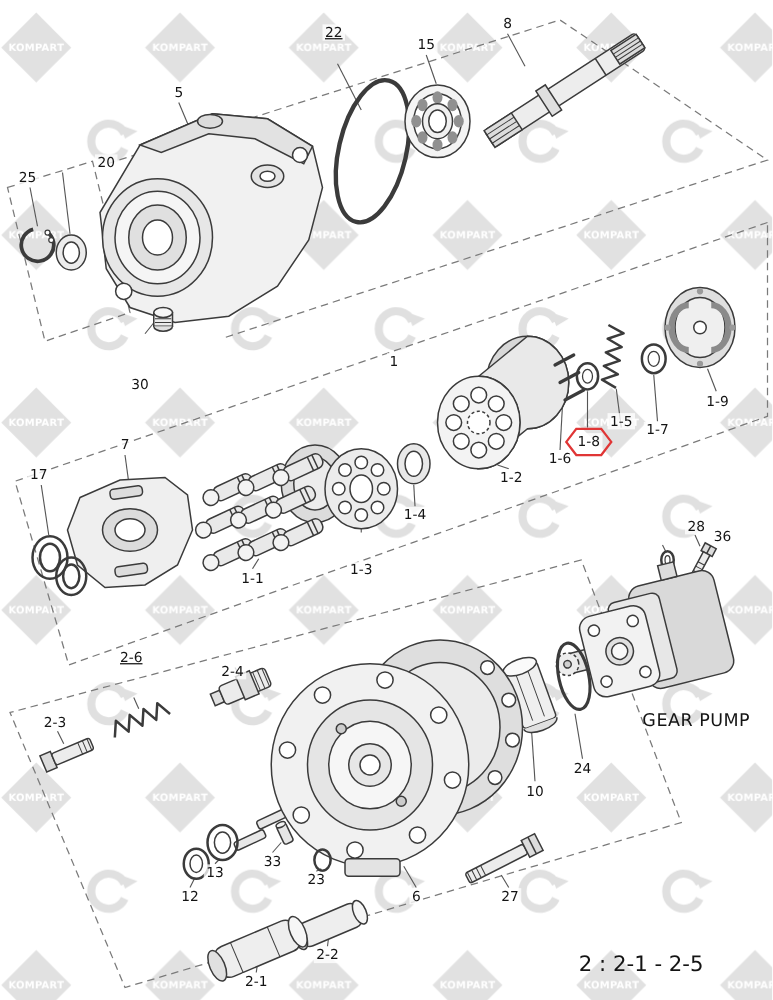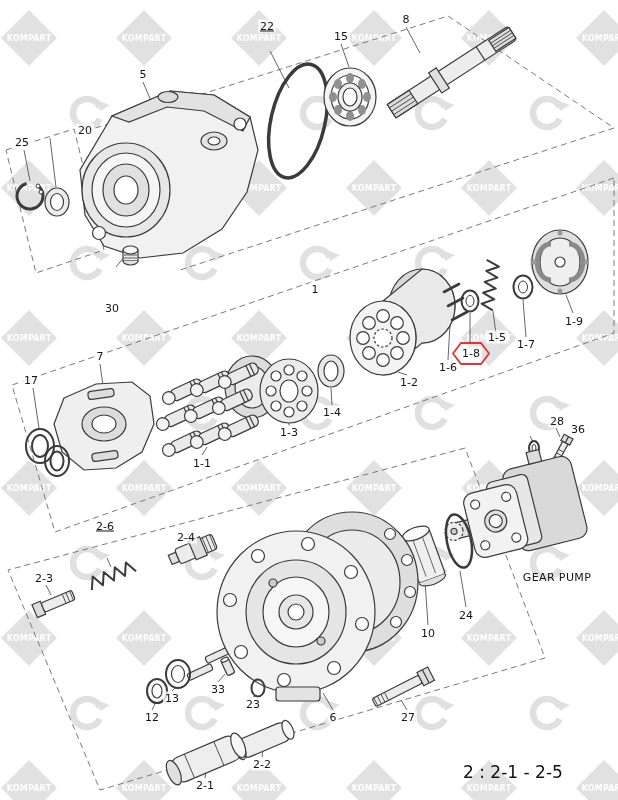--- a/index.html
+++ b/index.html
@@ -2,21 +2,21 @@
 <html><head>
 <meta charset="utf-8">
 <style>
   html,body{margin:0;padding:0;background:#fff}
   .stage{position:relative;width:618px;height:800px;background:#ffffff;overflow:hidden;
          font-family:"DejaVu Sans","Liberation Sans",sans-serif}
   .canvas{position:absolute;left:0;top:0}
   #labels-layer{position:absolute;left:0;top:0;width:618px;height:800px}
   .part-label{position:absolute;transform:translate(-50%,-50%);font-size:11px;line-height:1;
               color:#141414;background:rgba(255,255,255,.78);padding:1px 2px;white-space:nowrap;cursor:pointer}
-  .part-label.caption{background:transparent;letter-spacing:.4px;cursor:default;font-size:11px}
+  .part-label.caption{background:transparent;letter-spacing:.4px;cursor:default;font-size:14px}
   .hexwrap{position:absolute;left:50%;top:50%;transform:translate(-50%,-50%);width:40px;height:25px;
            overflow:visible;pointer-events:none}
   .footer-note{position:absolute;left:463px;top:762px;font-size:17px;color:#141414}
   .wm-text{font-family:"DejaVu Sans",sans-serif;font-size:8px;font-weight:bold;fill:#ffffff;
            text-anchor:middle;letter-spacing:.2px}
 </style>
 </head>
 <body>
 
 <div class="stage">
@@ -429,21 +429,21 @@
       <div class="part-label" style="left: 50px; top: 130px; margin-left: 35px;">20</div>
       <div class="part-label" style="left: 143px; top: 74px;">5</div>
       <div class="part-label" style="left: 267px; top: 26px; text-decoration: underline;">22</div>
       <div class="part-label" style="left: 341px; top: 36px;">15</div>
       <div class="part-label" style="left: 406px; top: 19px;">8</div>
       <div class="part-label" style="left: 112px; top: 271px; margin-top: 37px;">30</div>
       <div class="part-label" style="left: 315px; top: 289px;">1</div>
       <div class="part-label" style="left: 100px; top: 356px;">7</div>
       <div class="part-label" style="left: 31px; top: 380px;">17</div>
       <div class="part-label" style="left: 202px; top: 463px;">1-1</div>
-      <div class="part-label" style="left: 289px; top: 432px;">1-3</div>
+      <div class="part-label" style="left: 289px; top: 456px;">1-3</div>
       <div class="part-label" style="left: 332px; top: 412px;">1-4</div>
       <div class="part-label" style="left: 409px; top: 382px;">1-2</div>
       <div class="part-label" style="left: 448px; top: 367px;">1-6</div>
       <div class="part-label" style="left: 471px; top: 353px;">1-8<svg viewBox="0 0 40 25" class="hexwrap">
           <polygon points="10,2 30,2 38,12.5 30,23 10,23 2,12.5" fill="none" stroke="#e03535" stroke-width="1.8"></polygon>
         </svg></div>
       <div class="part-label" style="left: 497px; top: 337px;">1-5</div>
       <div class="part-label" style="left: 526px; top: 344px;">1-7</div>
       <div class="part-label" style="left: 574px; top: 321px;">1-9</div>
       <div class="part-label" style="left: 538px; top: 429px; margin-left: 40px;">36</div>

